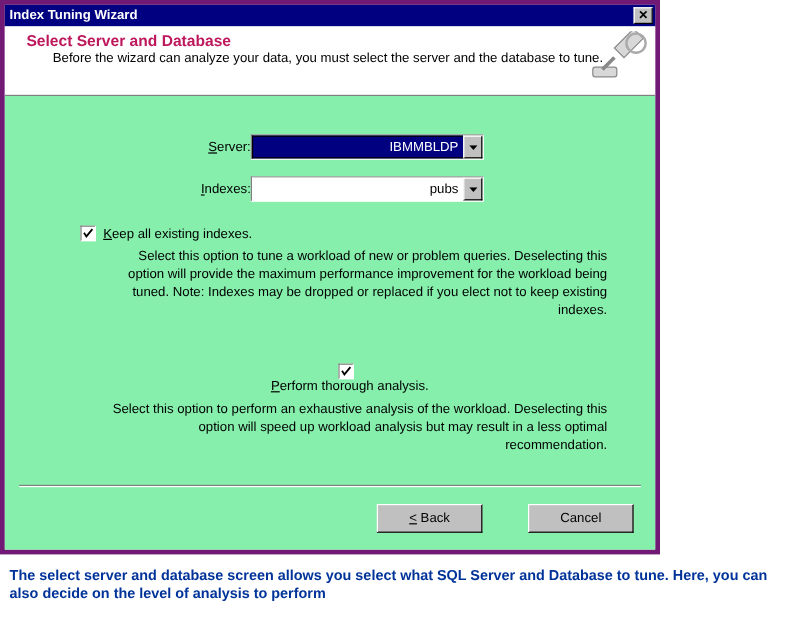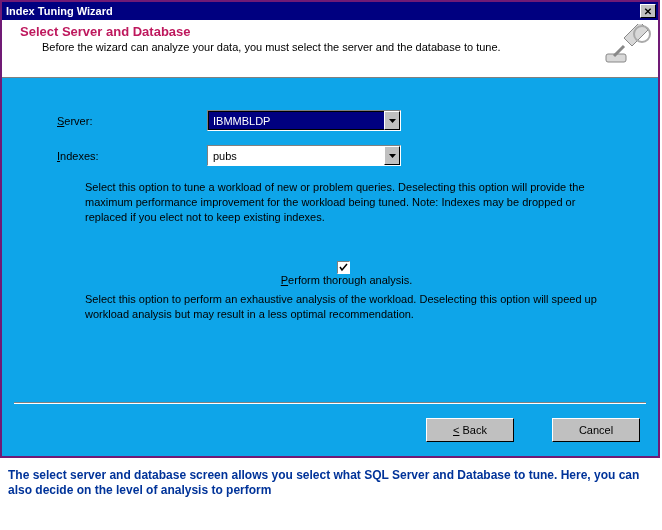--- a/index.html
+++ b/index.html
@@ -5,22 +5,22 @@
   * { box-sizing: border-box; }
   body {
     margin: 0;
     padding: 0;
     font-family: "MS Sans Serif", Tahoma, Arial, sans-serif;
     font-size: 11px;
     background: #fff;
     width: 662px;
   }
   .window {
-    border: 2px solid #701a75;
-    width: 660px;
+    border: 4px solid #701a75;
+    width: 550px;
   }
   .titlebar {
     background: #000080;
     color: #fff;
     height: 18px;
     display: flex;
     align-items: center;
     justify-content: space-between;
     padding-left: 4px;
     font-weight: bold;
@@ -63,24 +63,25 @@
     margin-left: 22px;
   }
   .header-icon {
     position: absolute;
     right: 6px;
     top: 4px;
     width: 50px;
     height: 48px;
   }
   .body-pane {
-    background: #0ea5e9;
+    background: #86efac;
     padding: 32px 30px 12px 55px;
     min-height: 378px;
     position: relative;
+    text-align: right;
   }
   .form-row {
     display: flex;
     align-items: center;
     margin-bottom: 14px;
   }
   .form-label {
     width: 150px;
     font-size: 11px;
   }
@@ -239,20 +240,28 @@
       <div class="combo">
         <div class="combo-text" style="border-color:#fff;">pubs</div>
         <div class="combo-btn">
           <svg width="7" height="4">
               <polygon points="0,0 7,0 3.5,4" fill="#000"></polygon>
             </svg>
         </div>
       </div>
     </div>
 
+    <div class="check-row">
+      <div class="checkbox">
+        <svg width="9" height="9">
+            <polyline points="1,4 3,7 8,1" fill="none" stroke="#000" stroke-width="1.5"></polyline>
+          </svg>
+      </div>
+      <span class="check-label underline-first">Keep all existing indexes.</span>
+    </div>
     <div class="desc-block">Select this option to tune a workload of new or problem queries. Deselecting this option will provide the maximum performance improvement for the workload being tuned. Note: Indexes may be dropped or replaced if you elect not to keep existing indexes.</div>
 
     <div class="check-row" style="margin-top:36px;flex-direction:column;">
       <div class="checkbox">
         <svg width="9" height="9">
             <polyline points="1,4 3,7 8,1" fill="none" stroke="#000" stroke-width="1.5"></polyline>
           </svg>
       </div>
       <span class="check-label underline-first">Perform thorough analysis.</span>
     </div>

